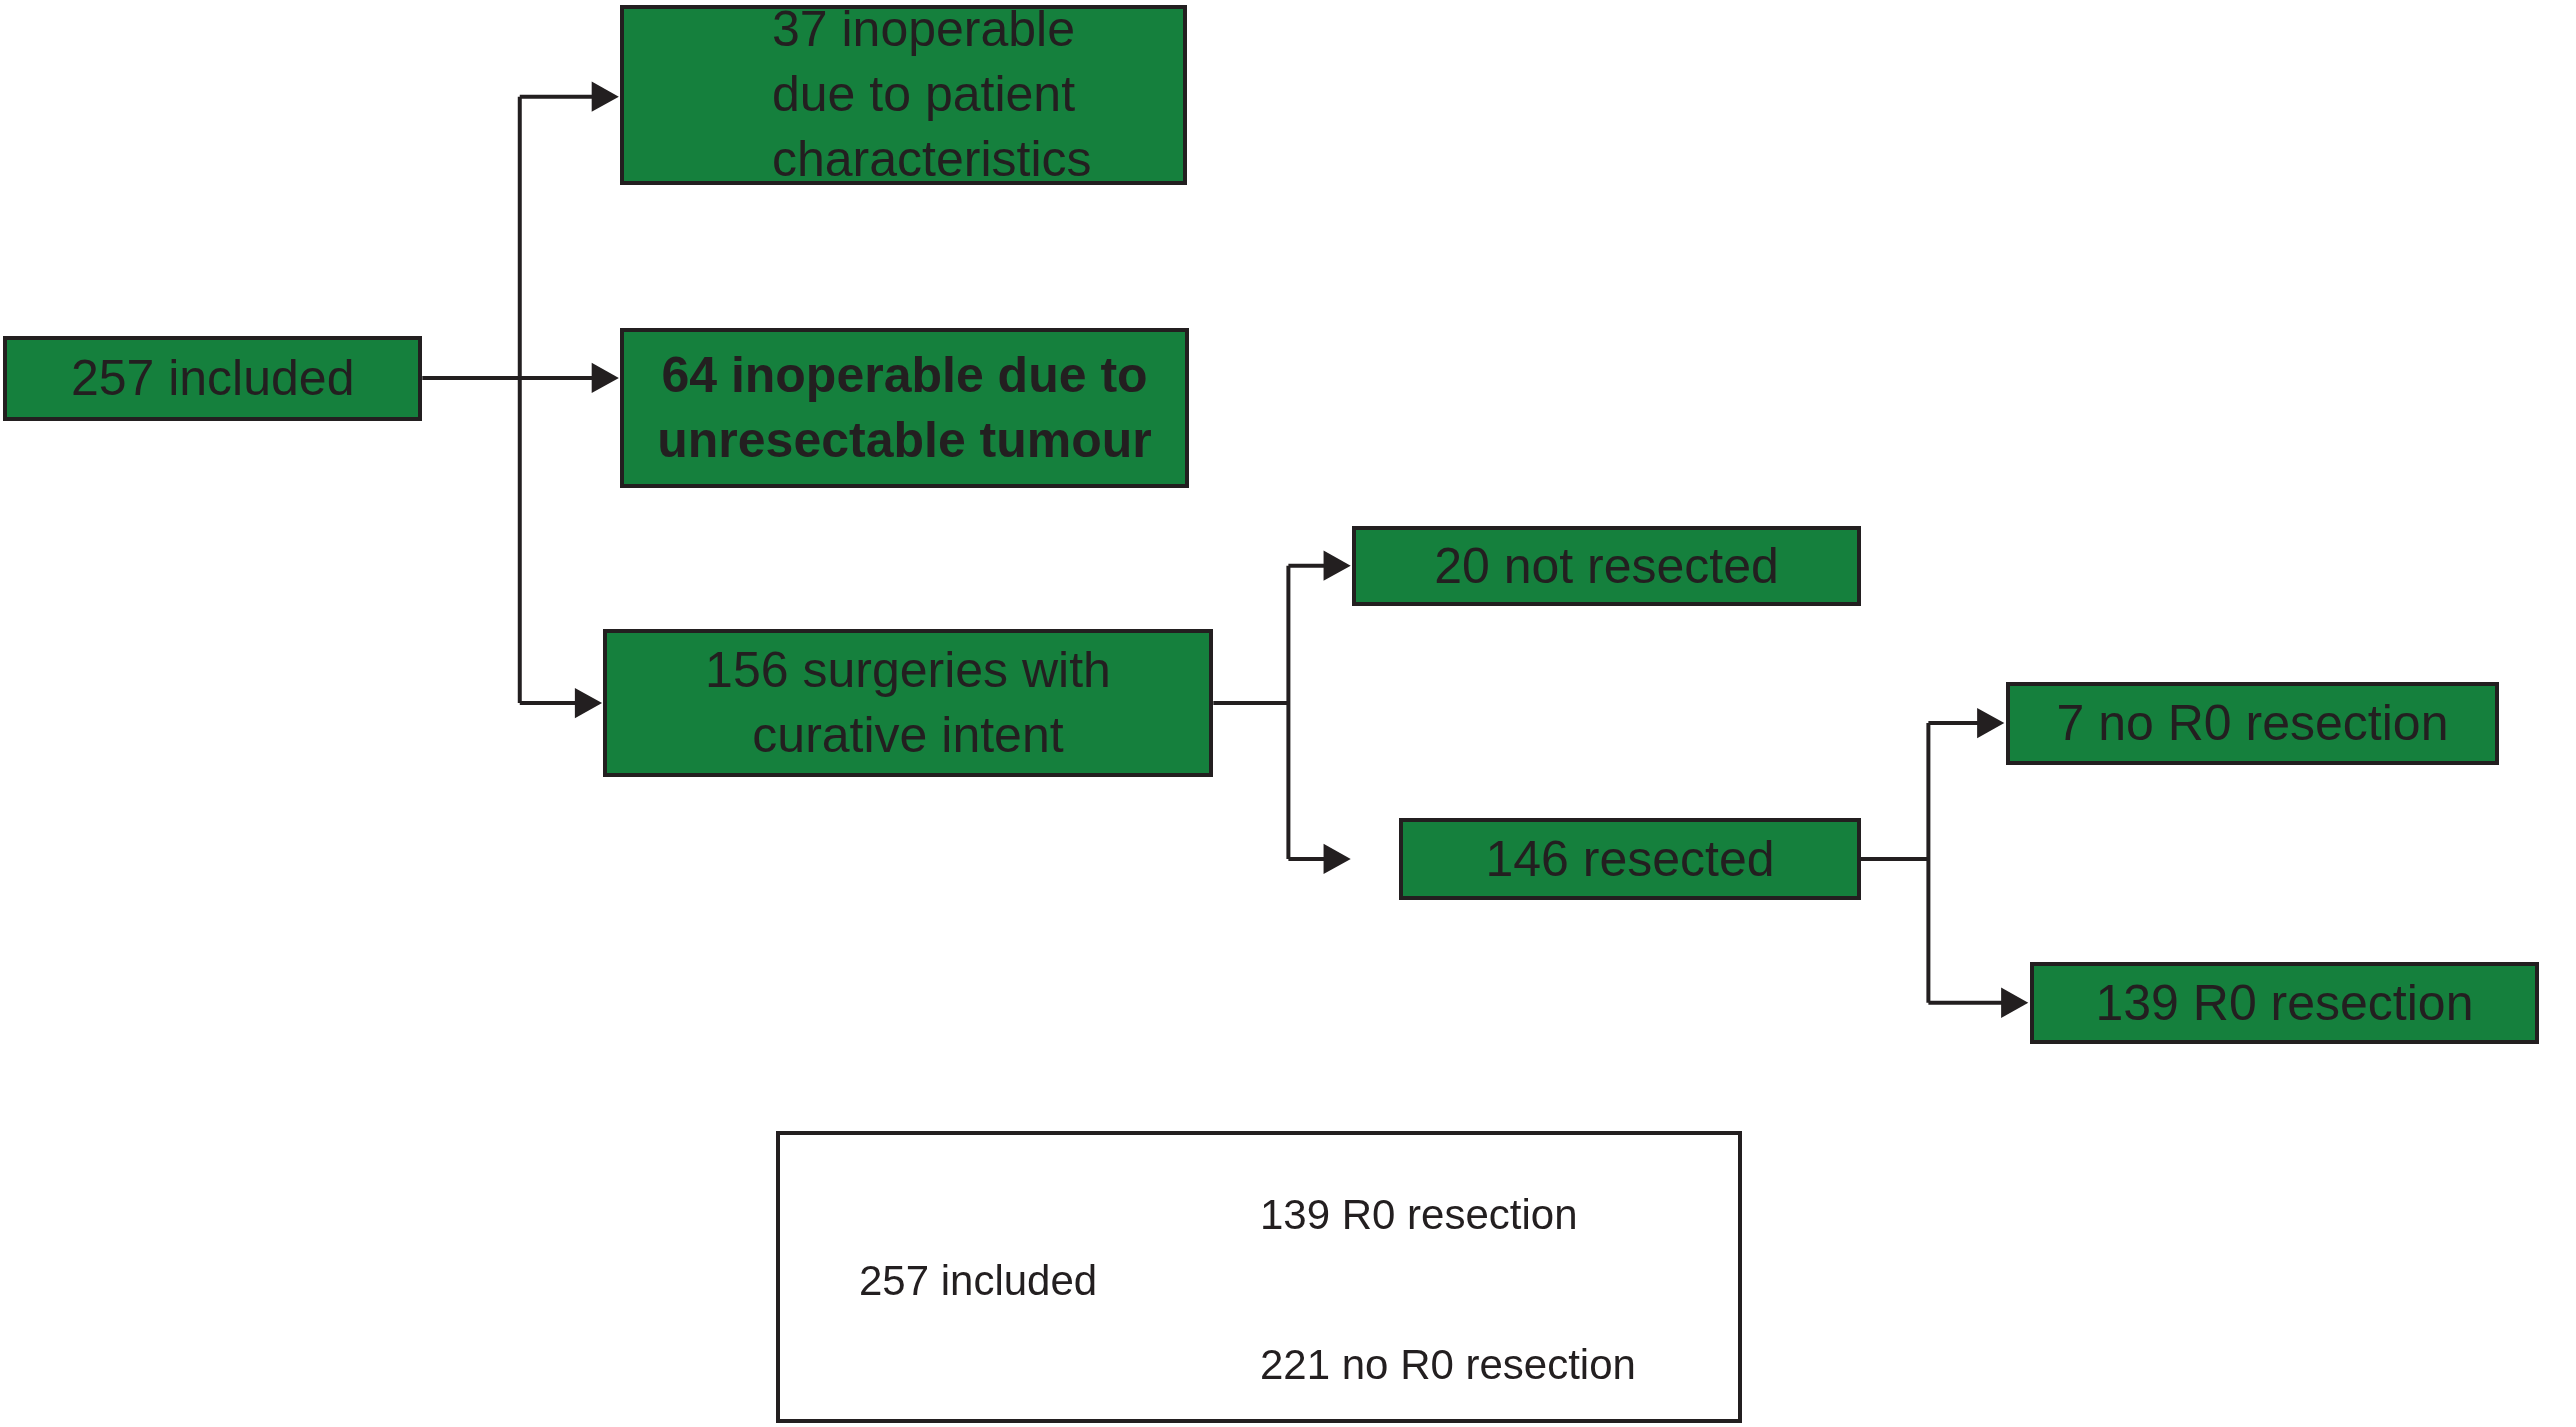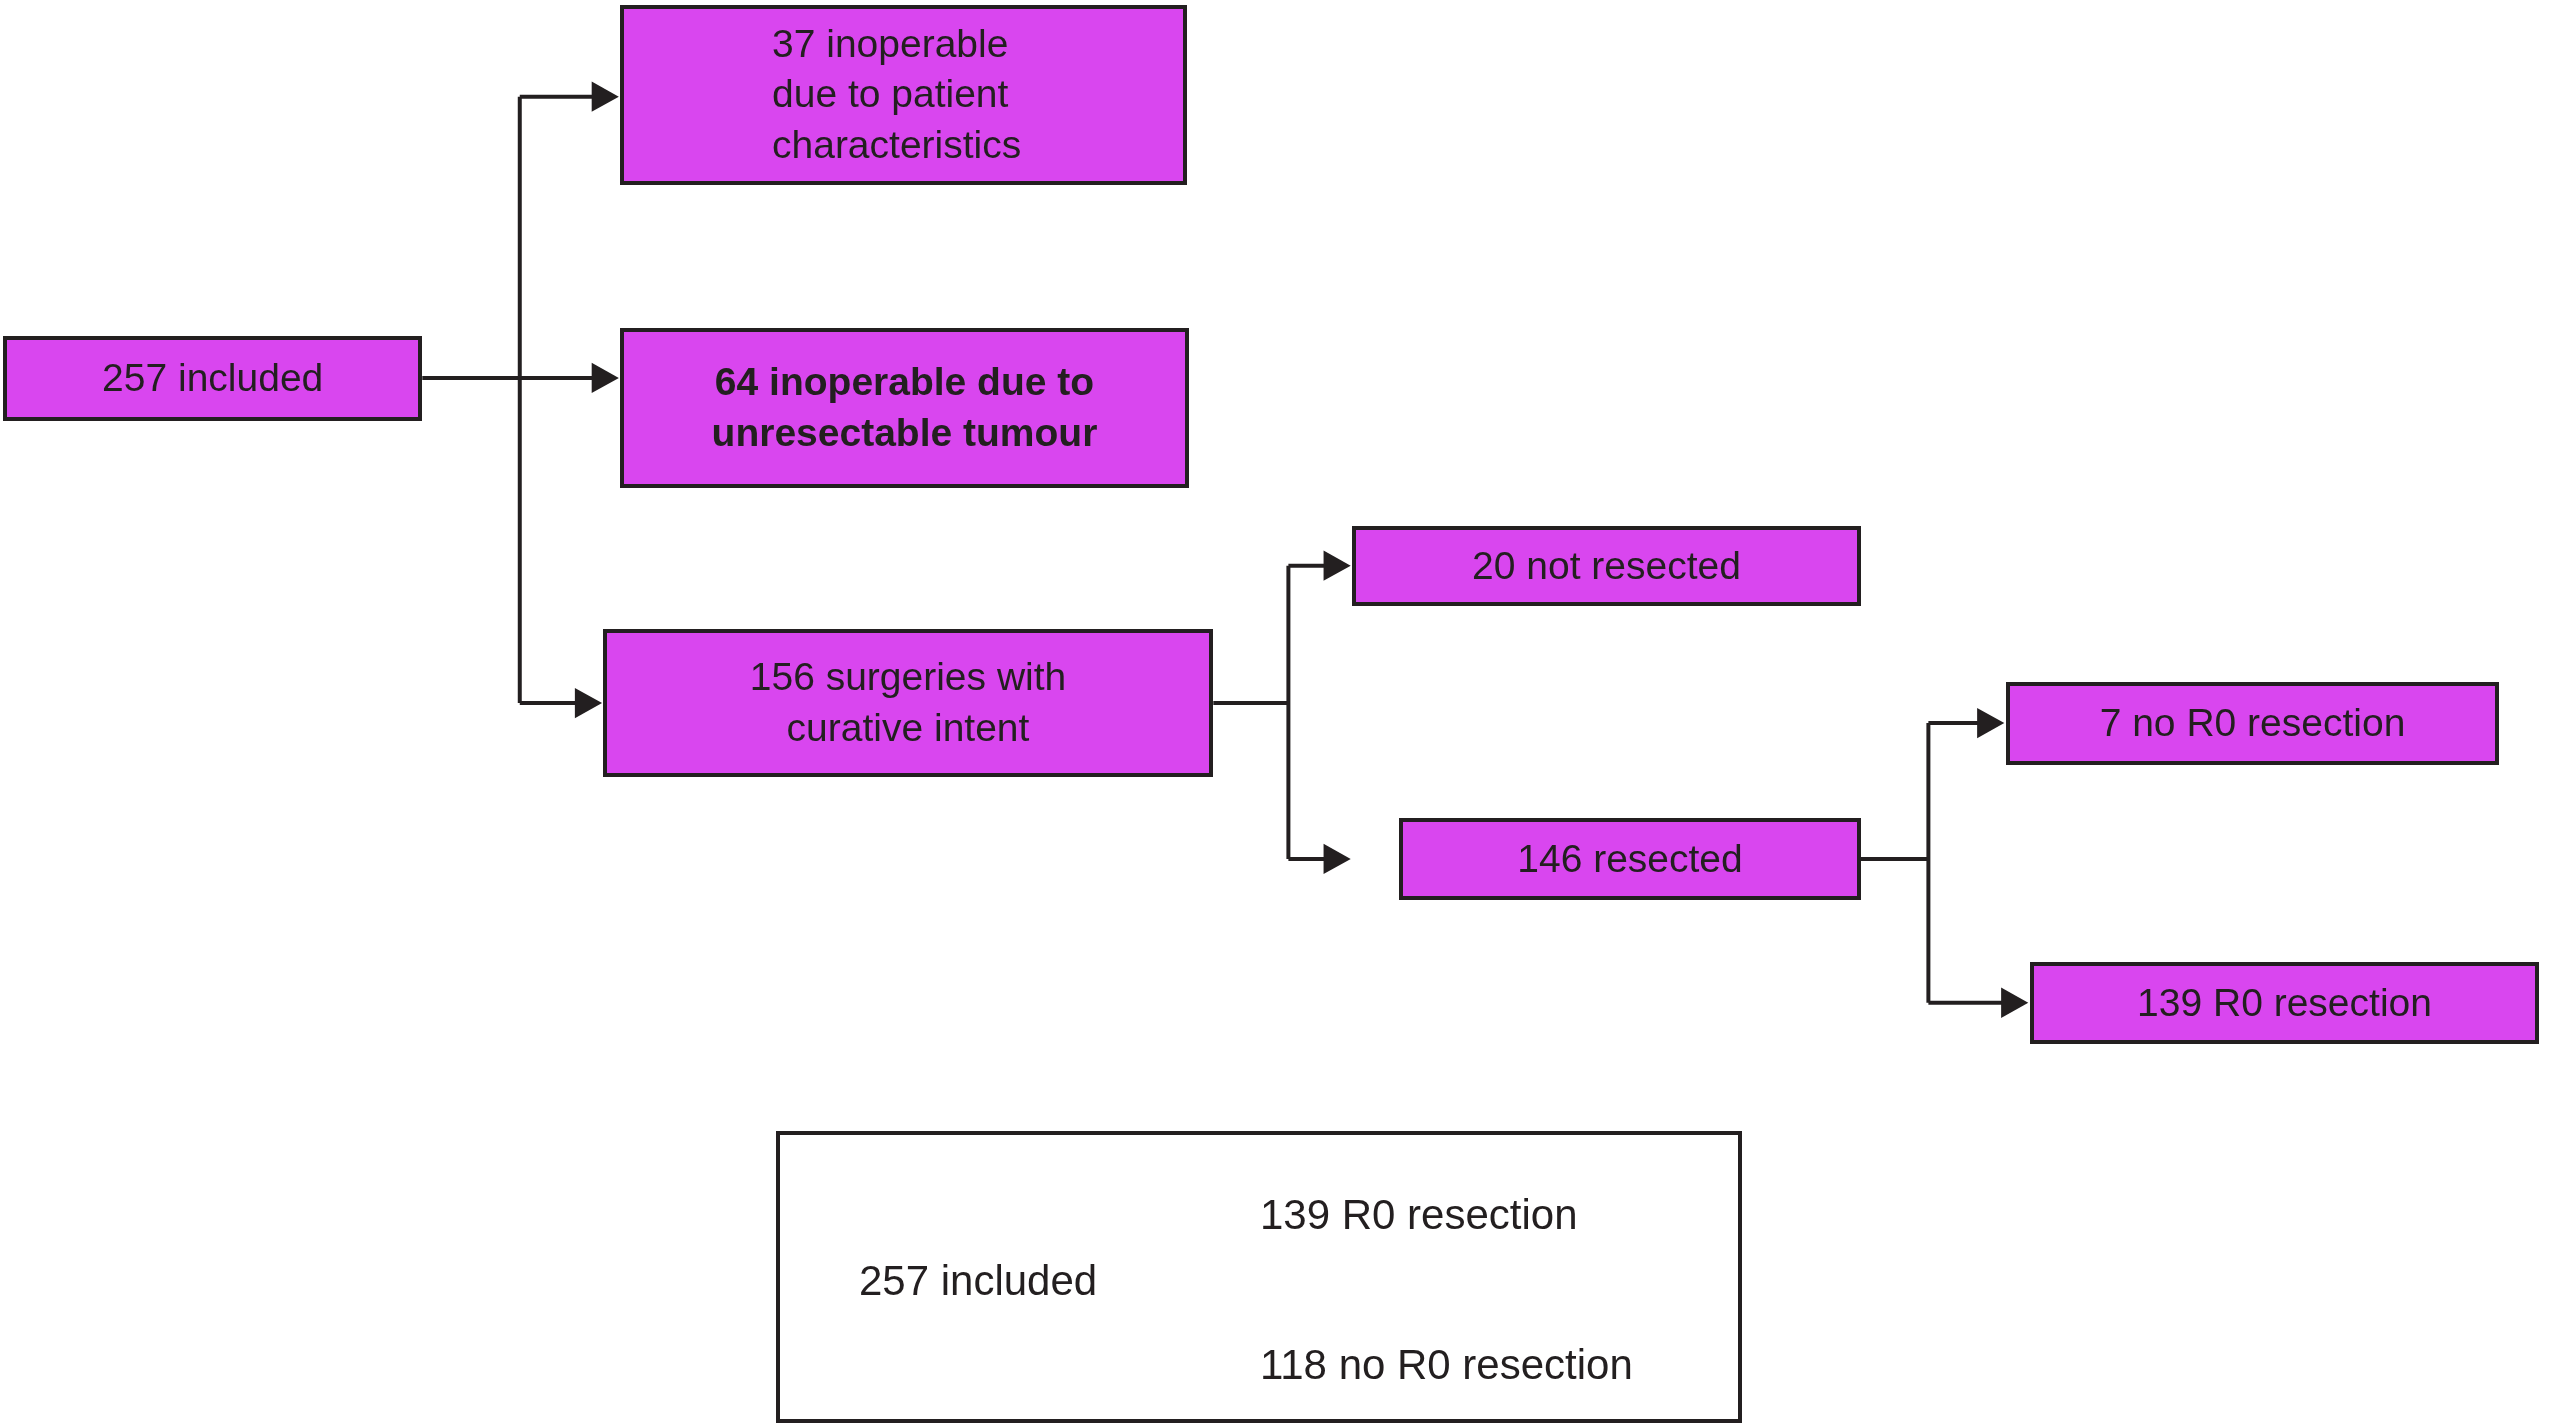--- a/index.html
+++ b/index.html
@@ -14,26 +14,26 @@
   }
   svg.connectors {
     position: absolute;
     left: 0; top: 0;
     width: 2576px; height: 1427px;
   }
   .node {
     position: absolute;
     box-sizing: border-box;
     border: 4px solid #231f20;
-    background: #d946ef;
+    background: #15803d;
     display: flex;
     align-items: center;
     justify-content: center;
     text-align: center;
-    font-size: 39px;
+    font-size: 50px;
     line-height: 1.3;
     white-space: pre-line;
   }
   .node.left-text {
     justify-content: flex-start;
     text-align: left;
     padding-left: 148px;
   }
   .summary-box {
     position: absolute;
@@ -107,17 +107,17 @@
 
   <div class="node" style="left:1352px; top:818px; width:462px; height:82px;margin-left:47px;">146 resected</div>
 
   <div class="node" style="left:2006px; top:682px; width:493px; height:83px;">7 no R0 resection</div>
 
   <div class="node" style="left:2030px; top:962px; width:509px; height:82px;">139 R0 resection</div>
 
   <div class="summary-box" style="left:776px; top:1131px; width:966px; height:292px;">
     <span class="sum-label" style="left:79px; top:146px;">257 included</span>
     <span class="sum-label" style="left:480px; top:80px;">139 R0 resection</span>
-    <span class="sum-label" style="left:480px; top:230px;">118 no R0 resection</span>
+    <span class="sum-label" style="left:480px; top:230px;">221 no R0 resection</span>
   </div>
 
 </div>
 
 
 </body></html>

